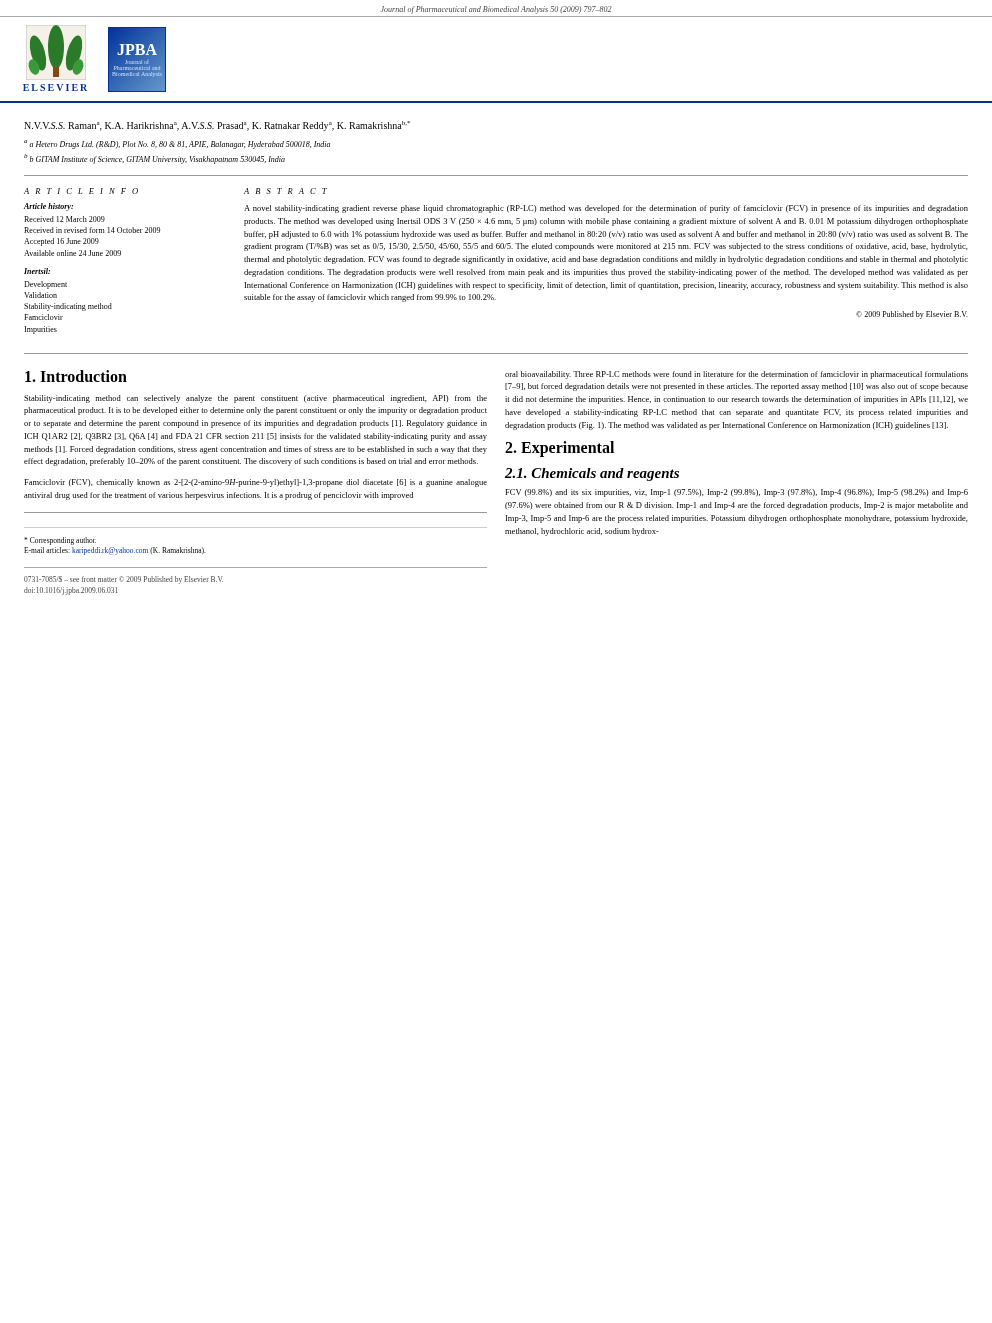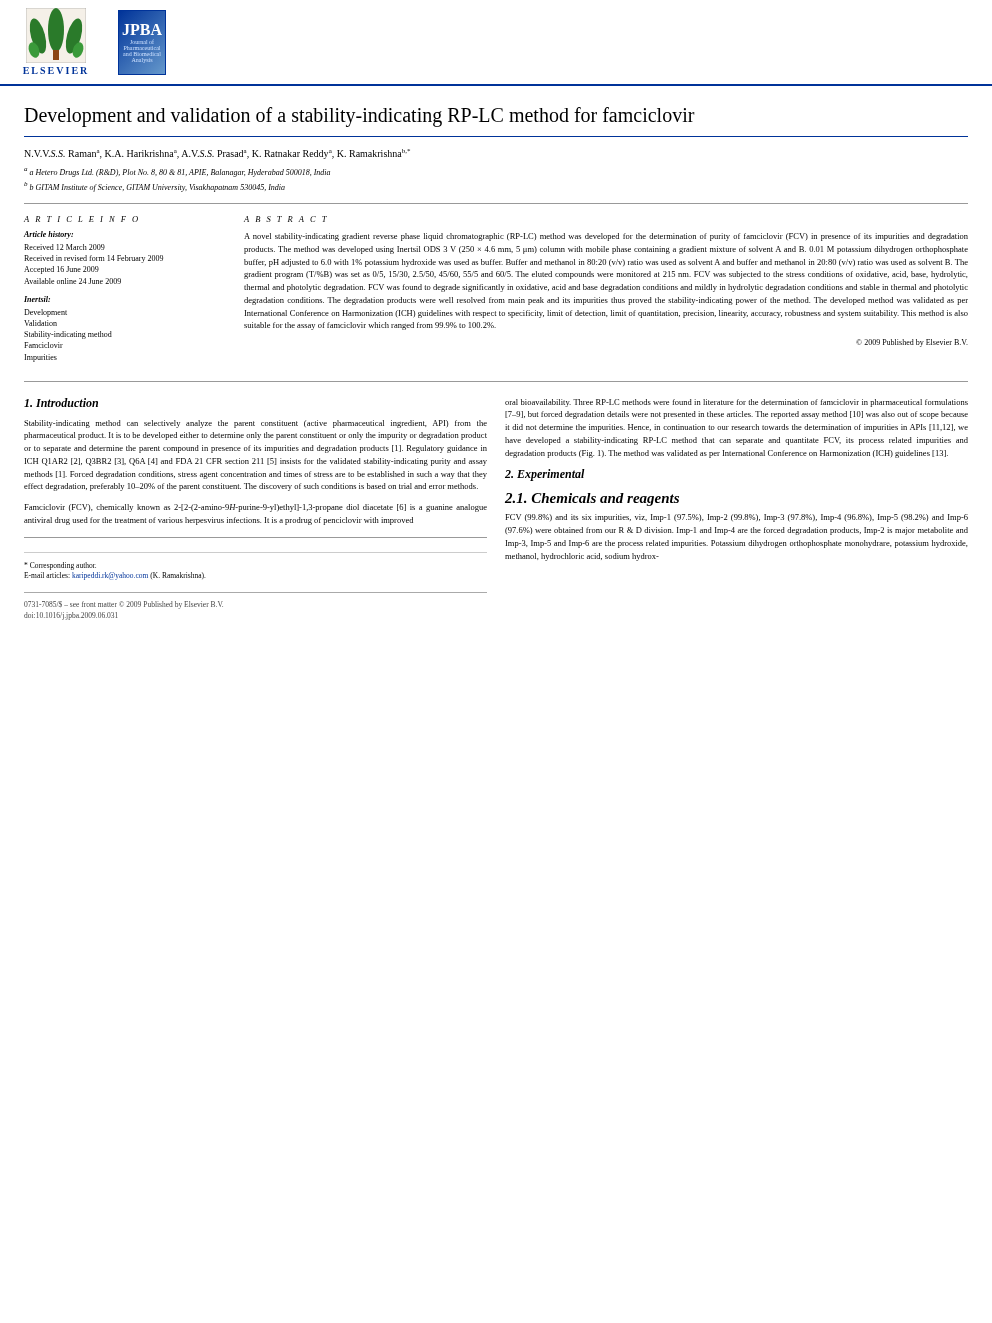--- a/index.html
+++ b/index.html
@@ -88,21 +88,21 @@
       color: #003399;
     }
     .journal-logo-right {
       width: 70px;
       flex-shrink: 0;
       display: flex;
       align-items: center;
       justify-content: flex-end;
     }
     .jpba-badge {
-      width: 48px;
+      width: 58px;
       height: 65px;
       background: linear-gradient(135deg, #003399 0%, #6699cc 100%);
       border: 1px solid #003399;
       display: flex;
       align-items: center;
       justify-content: center;
       flex-direction: column;
     }
     .jpba-badge-text {
       color: #fff;
@@ -224,25 +224,24 @@
     }
 
     .body-col-left {
       flex: 1;
     }
     .body-col-right {
       flex: 1;
     }
 
     .section-heading {
-      font-size: 12px;
+      font-size: 16px;
       font-weight: bold;
       margin-bottom: 6px;
       color: #000;
-      font-style: italic;
     }
 
     .body-text {
       font-size: 8.5px;
       line-height: 1.5;
       color: #000;
       text-align: justify;
       margin-bottom: 8px;
     }
 
@@ -285,20 +284,23 @@
     }
 
     .italic { font-style: italic; }
     .blue-link { color: #003399; }
   </style>
 </head>
 <body>
 
 <div class="page-wrapper">
 
+  <div class="top-banner">
+    <span class="top-banner-text">Journal of Pharmaceutical and Biomedical Analysis 50 (2009) 797–802</span>
+  </div>
 
   <div class="journal-header">
 
     <div class="journal-logo-left">
       <div class="elsevier-logo">
 
         <svg class="elsevier-tree" viewBox="0 0 60 55" xmlns="http://www.w3.org/2000/svg">
 
           <rect x="0" y="0" width="60" height="55" fill="#f5f0e8" stroke="#888" stroke-width="0.5"></rect>
 
@@ -322,21 +324,20 @@
     <div class="journal-logo-right">
       <div class="jpba-badge">
         <div class="jpba-badge-text">JPBA</div>
         <div class="jpba-badge-sub">Journal of Pharmaceutical and Biomedical Analysis</div>
       </div>
     </div>
   </div>
 
   <div class="article-content">
 
-    <h1 class="article-title">Development and validation of a stability-indicating RP-LC method for famciclovir</h1>
 
     <div class="authors">
       N.V.V.<span class="italic">S.S.</span> Raman<span class="author-sup">a</span>,
       K.A. Harikrishna<span class="author-sup">a</span>,
       A.V.<span class="italic">S.S.</span> Prasad<span class="author-sup">a</span>,
       K. Ratnakar Reddy<span class="author-sup">a</span>,
       K. Ramakrishna<span class="author-sup">b,*</span>
     </div>
 
     <div class="affiliations">
@@ -349,21 +350,21 @@
     </div>
 
     <div class="two-col-section">
 
       <div class="article-info-col">
         <div class="section-label">A R T I C L E   I N F O</div>
 
         <div class="info-subsection-label">Article history:</div>
         <div class="info-text">
           <div>Received 12 March 2009</div>
-          <div>Received in revised form 14 February 2009</div>
+          <div>Received in revised form 14 October 2009</div>
           <div>Accepted 16 June 2009</div>
           <div>Available online 24 June 2009</div>
         </div>
 
         <div class="keywords-section">
           <div class="info-subsection-label">Inertsil:</div>
           <div class="info-text">
             <div>Development</div>
             <div>Validation</div>
             <div>Stability-indicating method</div>

